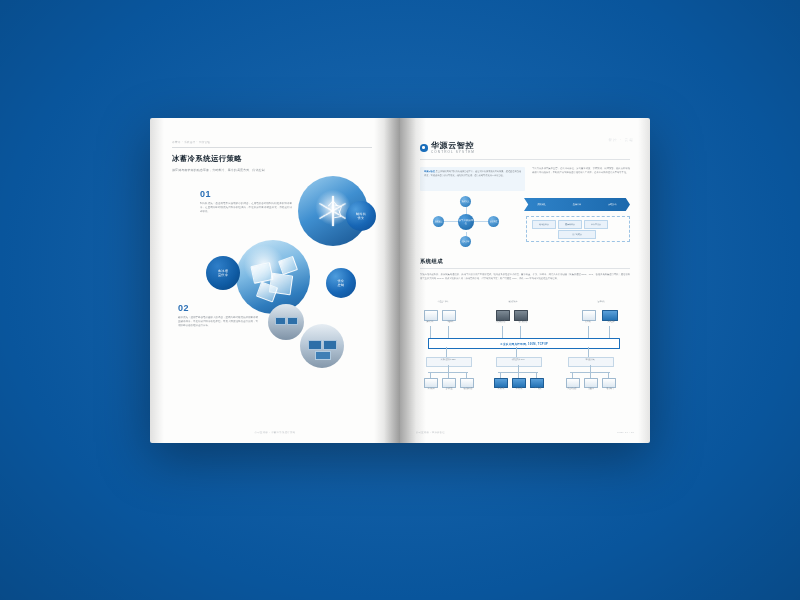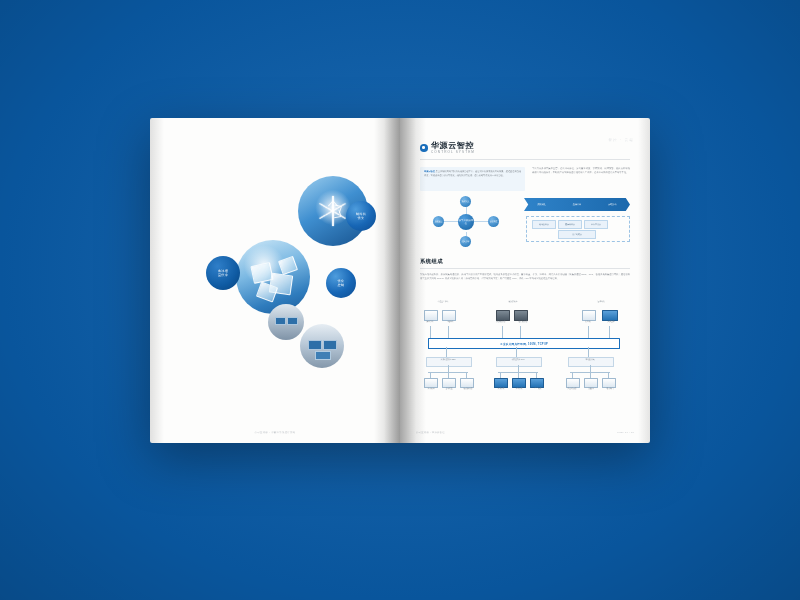--- a/index.html
+++ b/index.html
@@ -379,21 +379,31 @@
 </style>
 </head>
 <body>
 
 <div id="stage">
 
   <div id="spread">
 
     <div class="page left">
 
-
+      <div class="l-head">
+        <div class="l-kicker">冰蓄冷 · 系统运行 · 节能管理</div>
+        <div class="rule"></div>
+        <div class="l-title">冰蓄冷系统运行策略</div>
+        <div class="l-sub">供应侧与需求侧的动态平衡，分时蓄冷、释冷的调度方式、优化控制</div>
+      </div>
+
+      <div class="num-block" style="left:50px; top:72px; width:92px;">
+        <div class="num">01</div>
+        <div class="body-txt" style="margin-top:3px;">制冷机优先：适合用电负荷波动较小的场合，在用电低谷时段制冷机组开机制冰蓄冷，在空调高峰时段优先由制冷机组供冷，不足部分由蓄冰装置补充，系统运行成本较低。</div>
+      </div>
 
       <div class="circle photo-snow" style="left:148px; top:58px; width:70px; height:70px;">
         <div class="snowflake">
           <span style="transform:rotate(0deg)"></span>
           <span style="transform:rotate(60deg)"></span>
           <span style="transform:rotate(120deg)"></span>
         </div>
       </div>
 
       <div class="circle bubble-blue" style="left:196px; top:83px; width:30px; height:30px;">
@@ -417,20 +427,24 @@
         </div>
       </div>
 
       <div class="circle bubble-blue" style="left:176px; top:150px; width:30px; height:30px;">
         <div class="cap">
           <span>优化</span>
           <span>控制</span>
         </div>
       </div>
 
+      <div class="num-block" style="left:28px; top:186px; width:80px;">
+        <div class="num">02</div>
+        <div class="body-txt" style="margin-top:3px;">融冰优先：适用于峰谷电价差较大的场合，空调高峰时段优先使用蓄冰装置融冰供冷，不足部分由制冷机组承担，可最大限度地降低运行费用，实现削峰填谷的经济运行目标。</div>
+      </div>
 
       <div class="circle photo-room-a" style="left:118px; top:186px; width:36px; height:36px;">
         <div class="scr" style="left:7px; top:13px; width:9px; height:6px;"></div>
         <div class="scr" style="left:19px; top:13px; width:9px; height:6px;"></div>
       </div>
       <div class="circle photo-room-b" style="left:150px; top:206px; width:44px; height:44px;">
         <div class="scr" style="left:8px; top:16px; width:12px; height:8px;"></div>
         <div class="scr" style="left:23px; top:16px; width:12px; height:8px;"></div>
         <div class="scr" style="left:15px; top:27px; width:14px; height:7px; background:#3f7fb5;"></div>
       </div>

